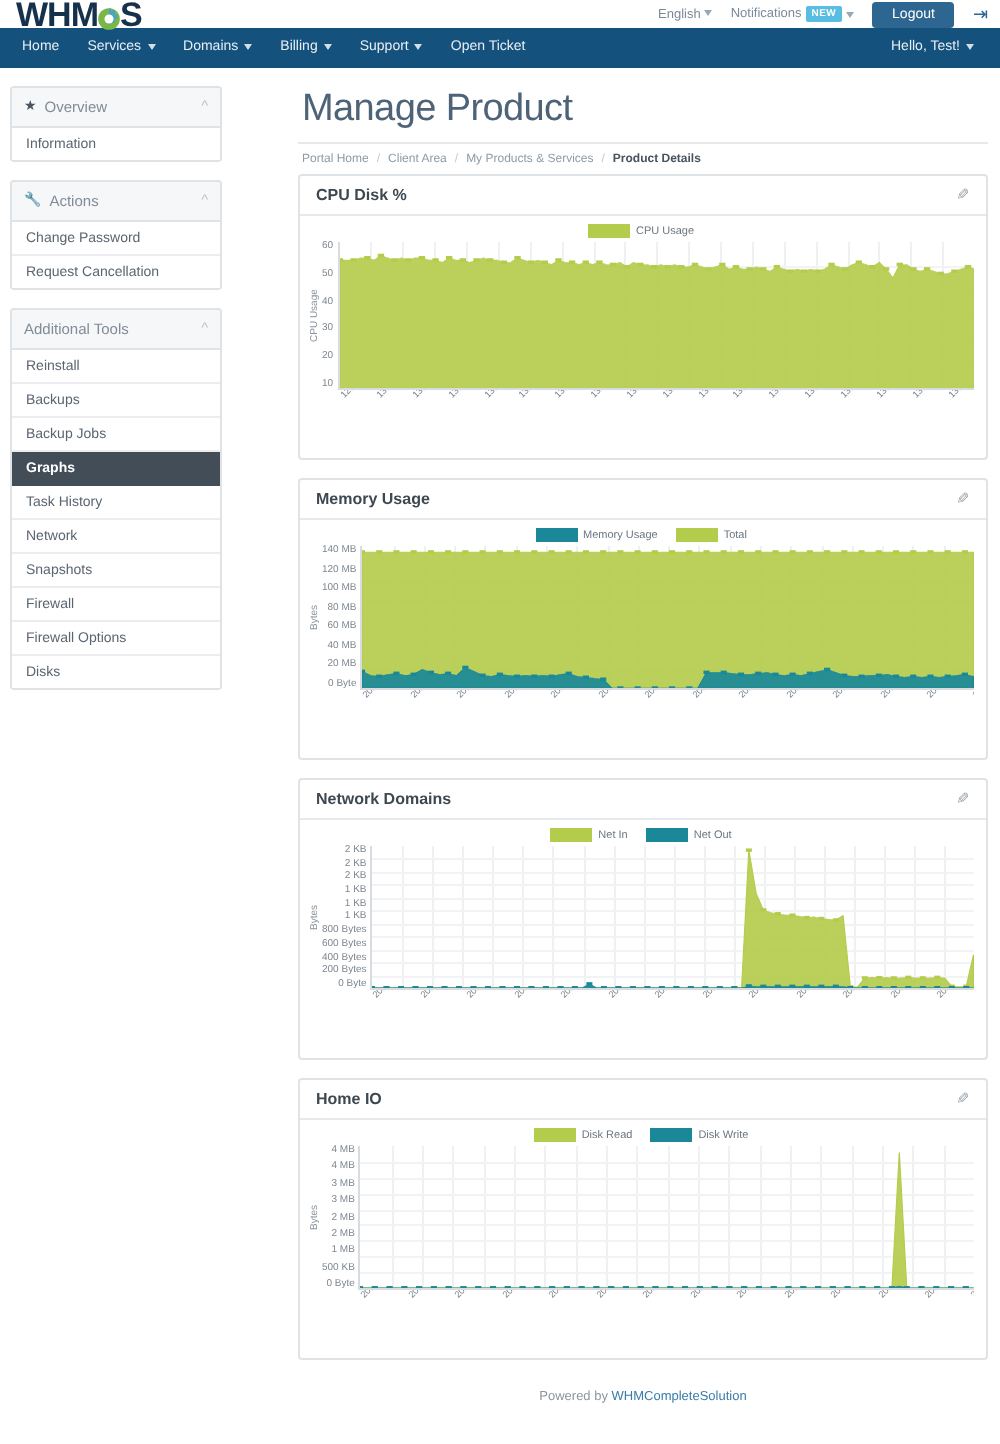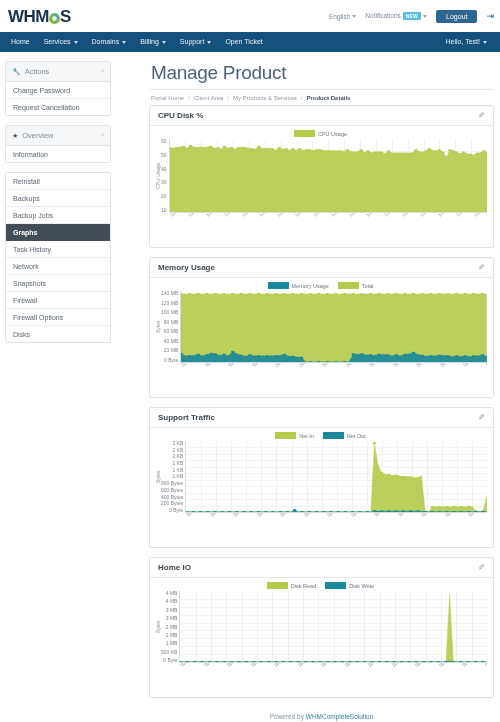--- a/index.html
+++ b/index.html
@@ -6,21 +6,21 @@
   html, body {
     width: 500px; height: 722px;
     font-family: "Liberation Sans", sans-serif;
     background: #ffffff;
     color: #333;
     overflow: hidden;
   }
 
   
   .topbar {
-    height: 32px;
+    height: 14px;
     background: #ffffff;
     display: flex;
     align-items: center;
     padding: 0 6px 0 8px;
     position: relative;
   }
   .logo { display: flex; align-items: center; gap: 0px; }
   .logo-text {
     font-size: 17px;
     font-weight: bold;
@@ -316,38 +316,42 @@
   <div class="nav-item"><span>Open Ticket</span></div>
   <div class="nav-item nav-right"><span>Hello, Test!</span><i class="caret-w"></i></div>
 </div>
 
 <div class="page">
 
   <div class="sidebar">
 
     <div class="panel">
       <div class="panel-head">
+        <span class="side-icon">★</span>
+        <span>Overview</span>
+        <span class="chev">^</span>
+      </div>
+      <div class="side-item">Information</div>
+    </div>
+
+    <div class="panel">
+      <div class="panel-head">
         <span class="side-icon">🔧</span>
         <span>Actions</span>
         <span class="chev">^</span>
       </div>
       <div class="side-item">Change Password</div>
       <div class="side-item">Request Cancellation</div>
     </div>
 
     <div class="panel">
       <div class="panel-head">
-        <span class="side-icon">★</span>
-        <span>Overview</span>
+        <span>Additional Tools</span>
         <span class="chev">^</span>
       </div>
-      <div class="side-item">Information</div>
-    </div>
-
-    <div class="panel">
       <div class="side-item">Reinstall</div>
       <div class="side-item">Backups</div>
       <div class="side-item">Backup Jobs</div>
       <div class="side-item active">Graphs</div>
       <div class="side-item">Task History</div>
       <div class="side-item">Network</div>
       <div class="side-item">Snapshots</div>
       <div class="side-item">Firewall</div>
       <div class="side-item">Firewall Options</div>
       <div class="side-item">Disks</div>
@@ -637,21 +641,21 @@
               <span class="xlab">2019-08-10</span>
               <span class="xlab">2019-08-11</span>
               <span class="xlab">2019-08-11</span>
               <span class="xlab">2019-08-12</span>
               <span class="xlab">2019-08-12</span>
             </div>
           </div>
         </div>
         <div class="chart-panel">
           <div class="chart-head">
-            <div class="chart-title">Support Traffic</div>
+            <div class="chart-title">Network Domains</div>
             <span class="pencil">✎</span>
           </div>
           <div class="chart-body">
             <div class="legend">
               <div class="legend-item">
                 <span class="legend-swatch" style="background: rgb(180, 204, 76);"></span>
                 <span class="legend-label">Net In</span>
               </div>
               <div class="legend-item">
                 <span class="legend-swatch" style="background: rgb(26, 136, 152);"></span>

